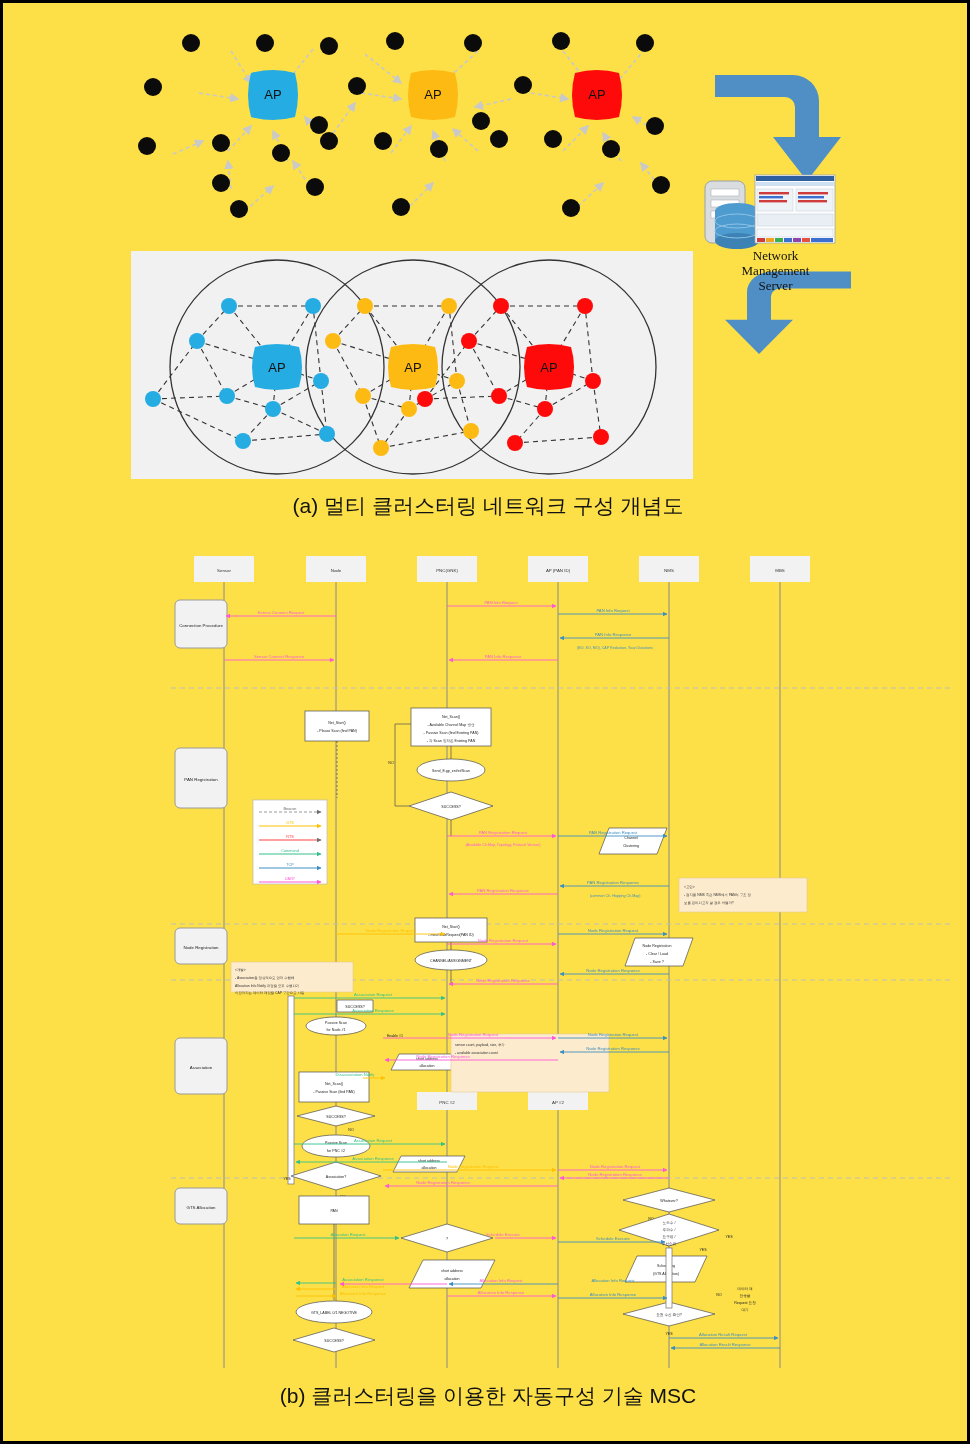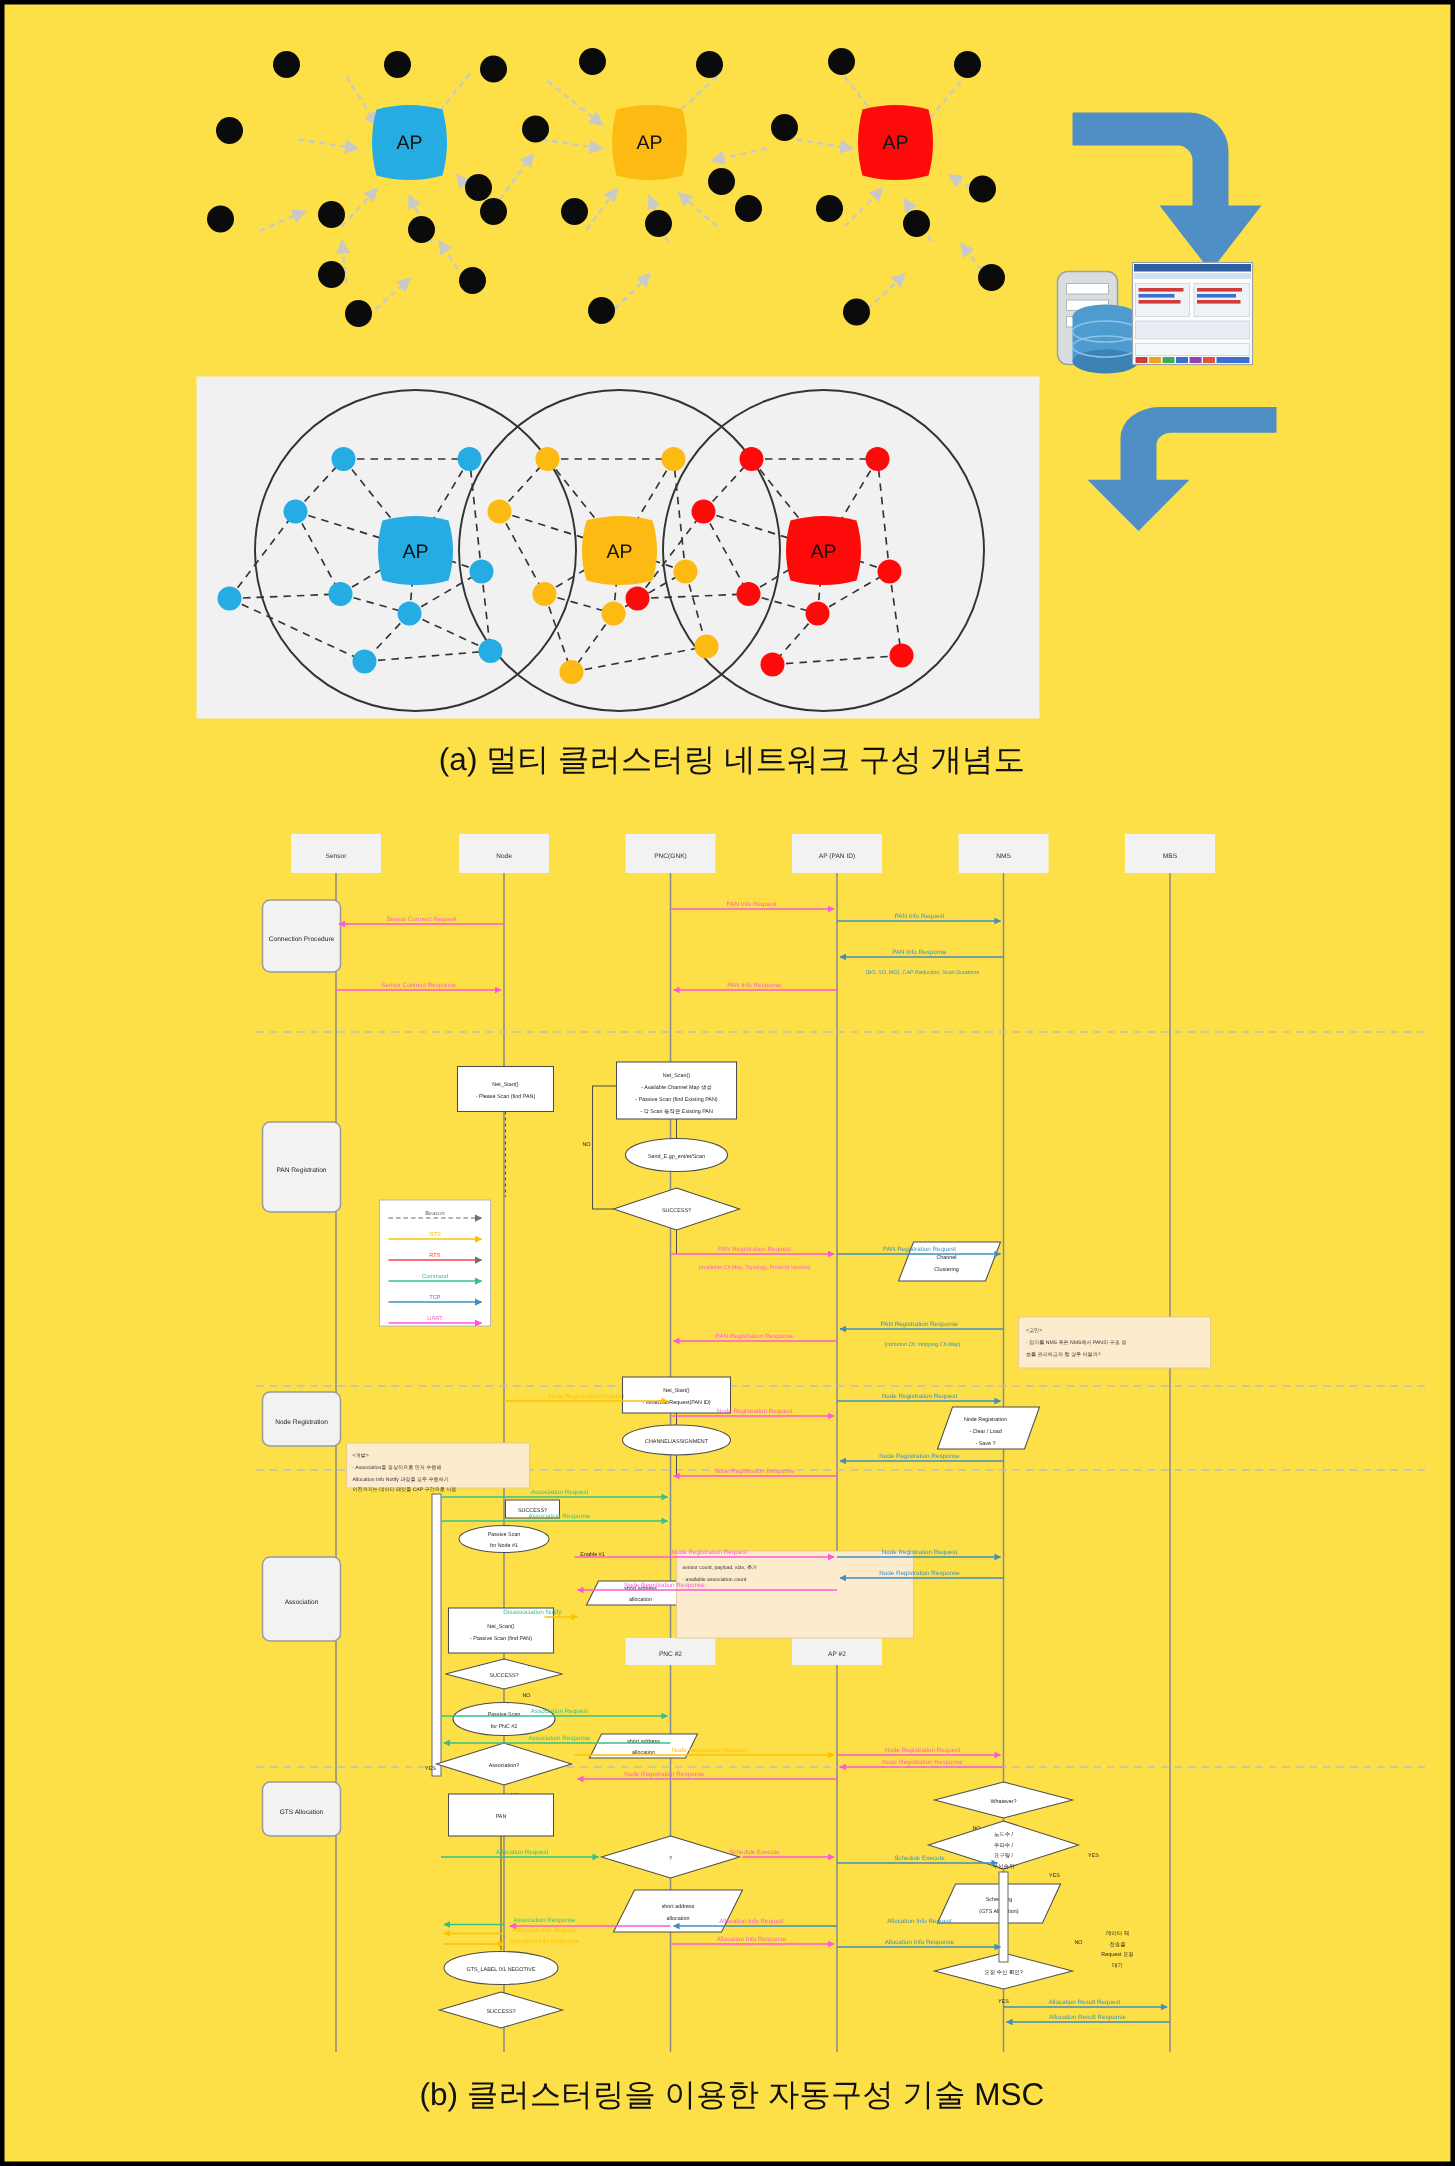--- a/index.html
+++ b/index.html
@@ -270,20 +270,25 @@
           <rect x="73" y="175" width="8" height="4" fill="#f0a31e"></rect>
           <rect x="82" y="175" width="8" height="4" fill="#3fae52"></rect>
           <rect x="91" y="175" width="8" height="4" fill="#3b6fd0"></rect>
           <rect x="100" y="175" width="8" height="4" fill="#8e44ad"></rect>
           <rect x="109" y="175" width="8" height="4" fill="#e0533e"></rect>
           <rect x="118" y="175" width="22" height="4" fill="#3b6fd0"></rect>
         </g>
       </g>
       <path d="M158,220 h-78 a26,26 0 0 0 -26,26 v36 h-22 l34,44 l34,-44 h-22 v-30 a10,10 0 0 1 10,-10 h70 z" transform="translate(0,-10) scale(1,0.78) translate(0,60)" fill="#4F8FC6"></path>
     </svg>
+    <div class="nmslabel">
+      <div>Network</div>
+      <div>Management</div>
+      <div>Server</div>
+    </div>
 
     <div class="caption" id="cap-a">(a) 멀티 클러스터링 네트워크 구성 개념도</div>
   </div>
 
   <div id="fig-b">
     <svg id="msc" viewBox="0 0 970 830">
       <defs>
         <marker id="m-pink" markerWidth="5" markerHeight="5" refX="4.5" refY="2.5" orient="auto">
           <path d="M0,0 L5,2.5 L0,5 z" fill="#FF57D8"></path>
           </marker>

